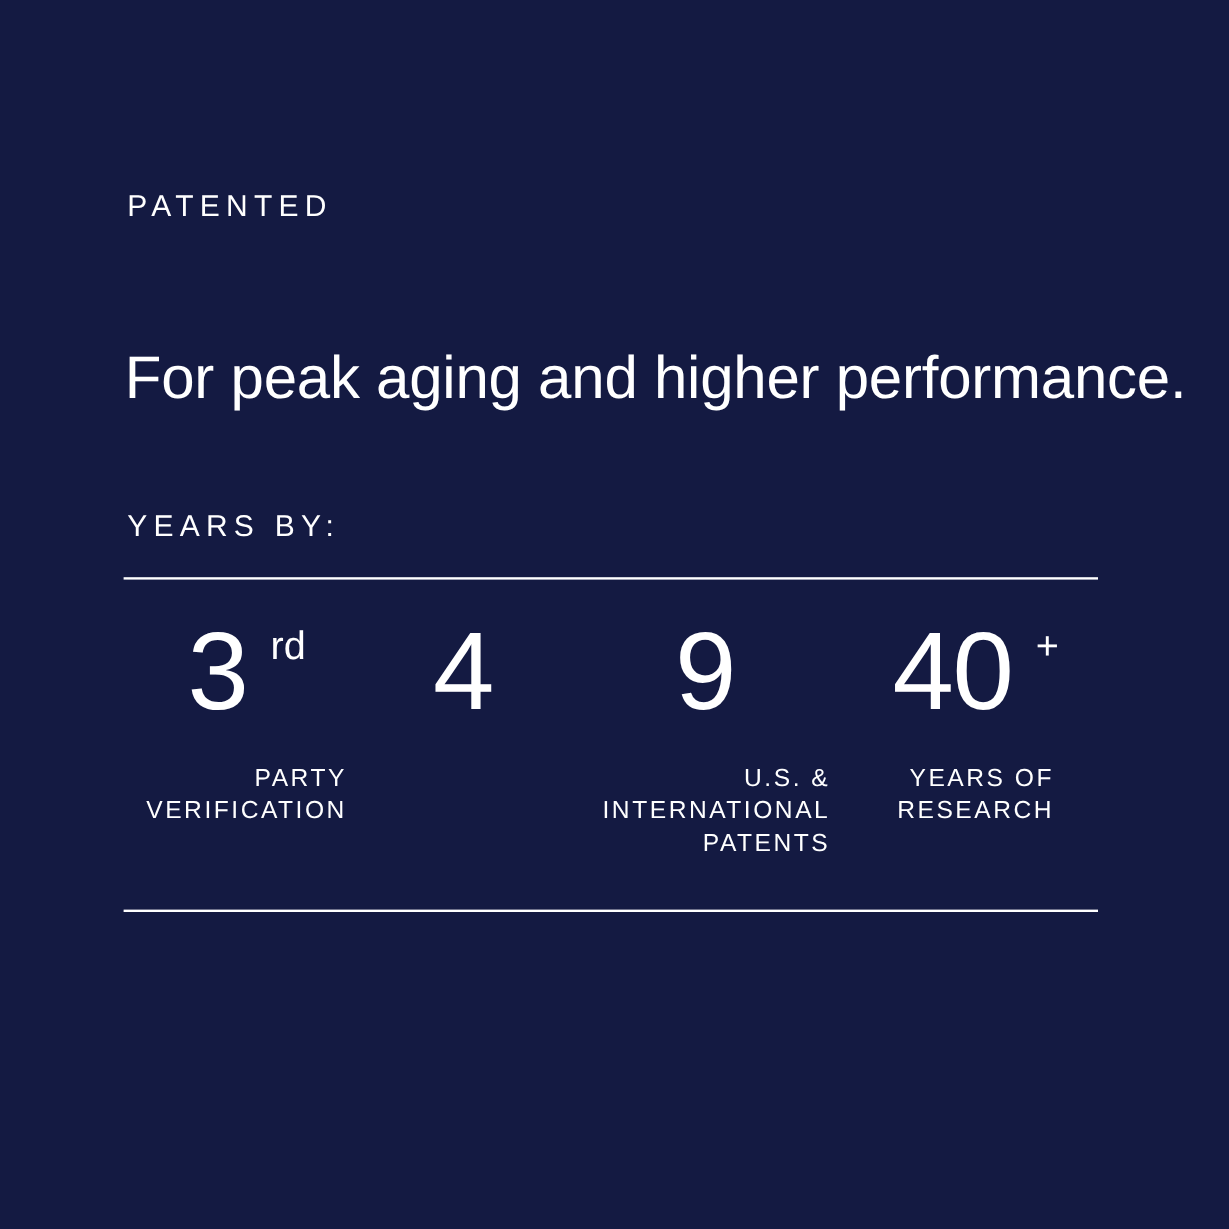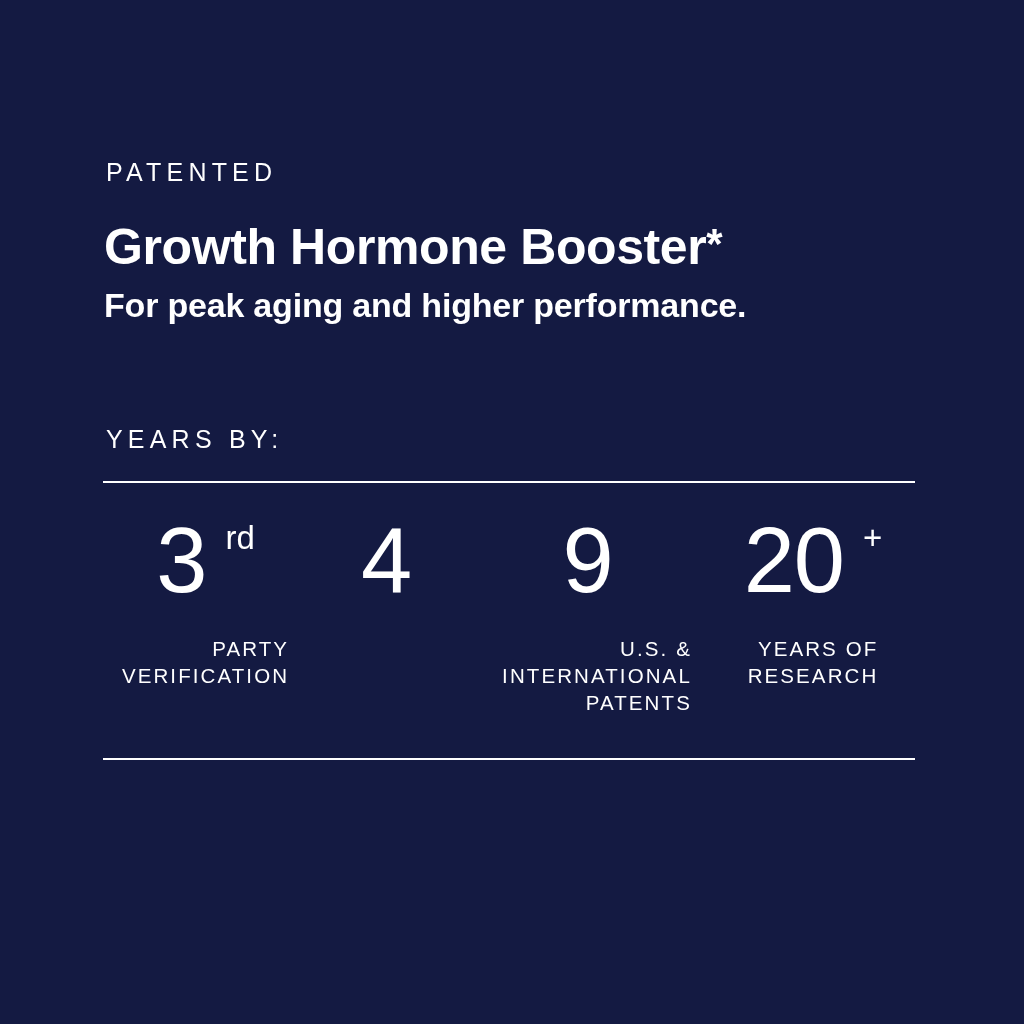--- a/index.html
+++ b/index.html
@@ -50,22 +50,22 @@
     font-size: 42px;
     vertical-align: 6px;
     font-weight: 700;
   }
 
   
   .subhead {
     position: absolute;
     left: 104px;
     top: 285px;
-    font-size: 34px;
-    font-weight: 700;
+    font-size: 50px;
+    font-weight: 400;
     letter-spacing: -0.2px;
     line-height: 1.2;
     white-space: nowrap;
   }
 
   
   .backed-label {
     position: absolute;
     left: 106px;
     top: 427px;
@@ -137,23 +137,20 @@
     white-space: pre-line;
   }
 </style>
 </head>
 <body style="background: rgb(20, 26, 66); color: rgb(255, 255, 255);">
 
 <div class="card">
 
   <div class="eyebrow">PATENTED</div>
 
-  <div class="headline">
-    <span>Growth Hormone Booster</span><span class="asterisk">*</span>
-  </div>
 
   <div class="subhead">For peak aging and higher performance.</div>
 
   <div class="backed-label">YEARS BY:</div>
 
   <div class="rule rule-top" style="background: rgb(255, 255, 255);"></div>
 
   <div class="stats">
 
     <div class="stat stat-0">
@@ -177,21 +174,21 @@
         <span>9</span>
           <span class="sup"></span>
       </div>
       <div class="stat-label">U.S. &amp;
 INTERNATIONAL
 PATENTS</div>
     </div>
 
     <div class="stat stat-3">
       <div class="stat-number">
-        <span>20</span>
+        <span>40</span>
           <span class="sup">+</span>
       </div>
       <div class="stat-label">YEARS OF
 RESEARCH</div>
     </div>
 
   </div>
 
   <div class="rule rule-bottom" style="background: rgb(255, 255, 255);"></div>
 

